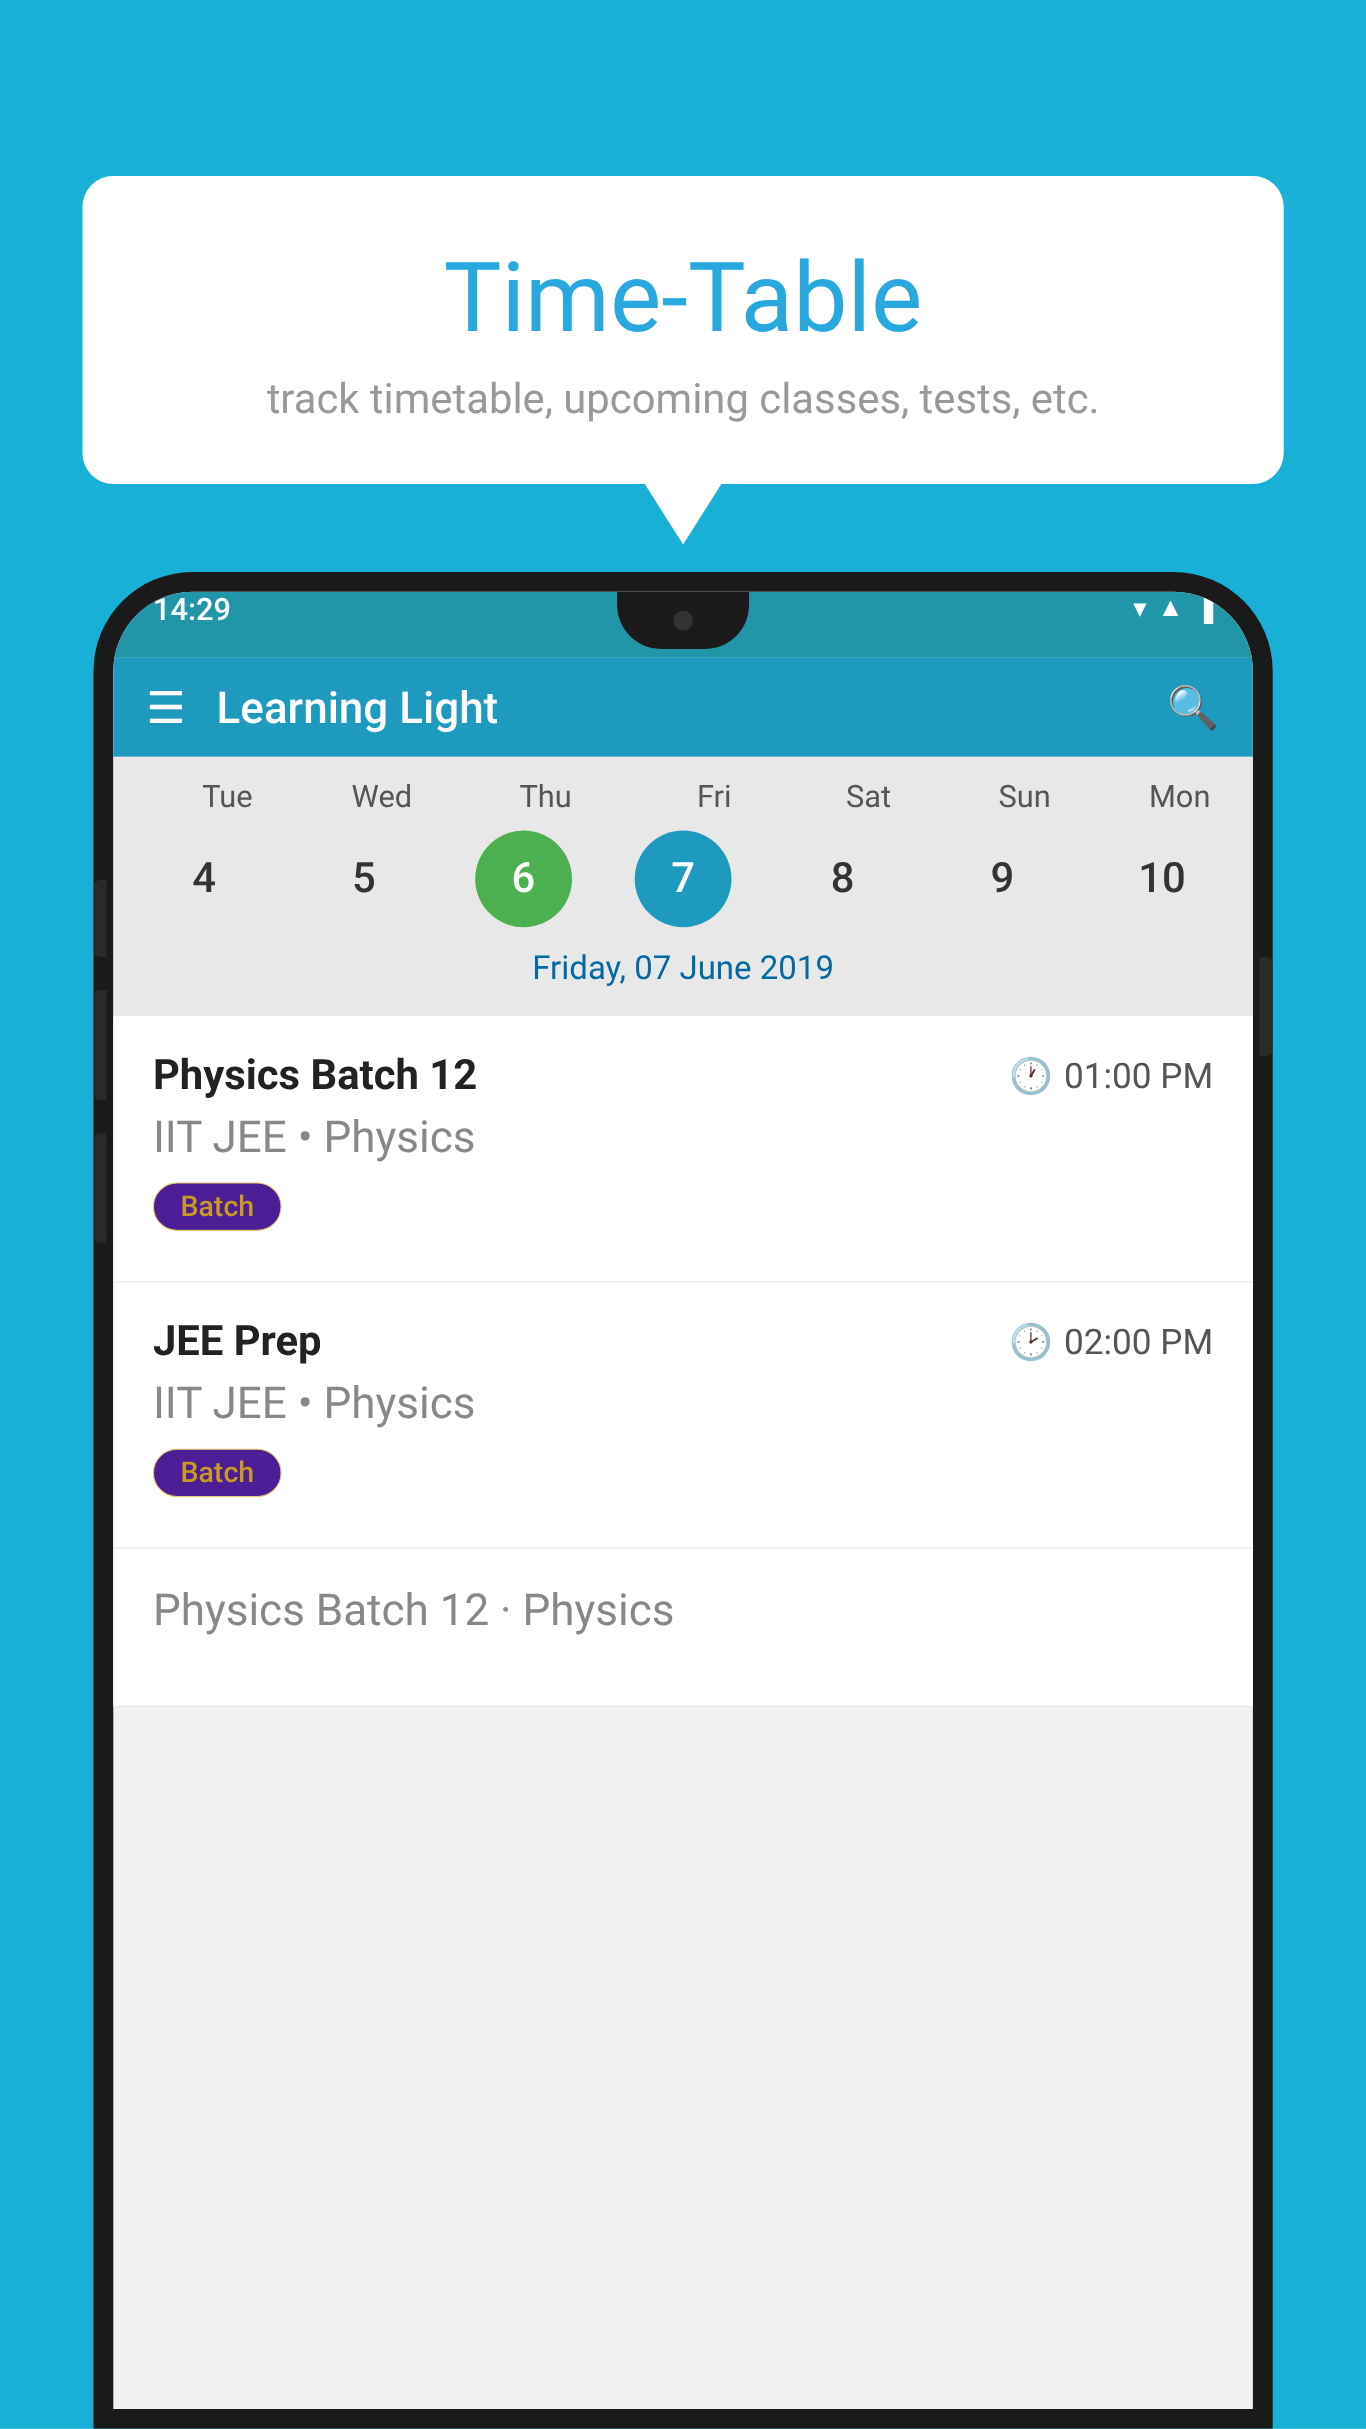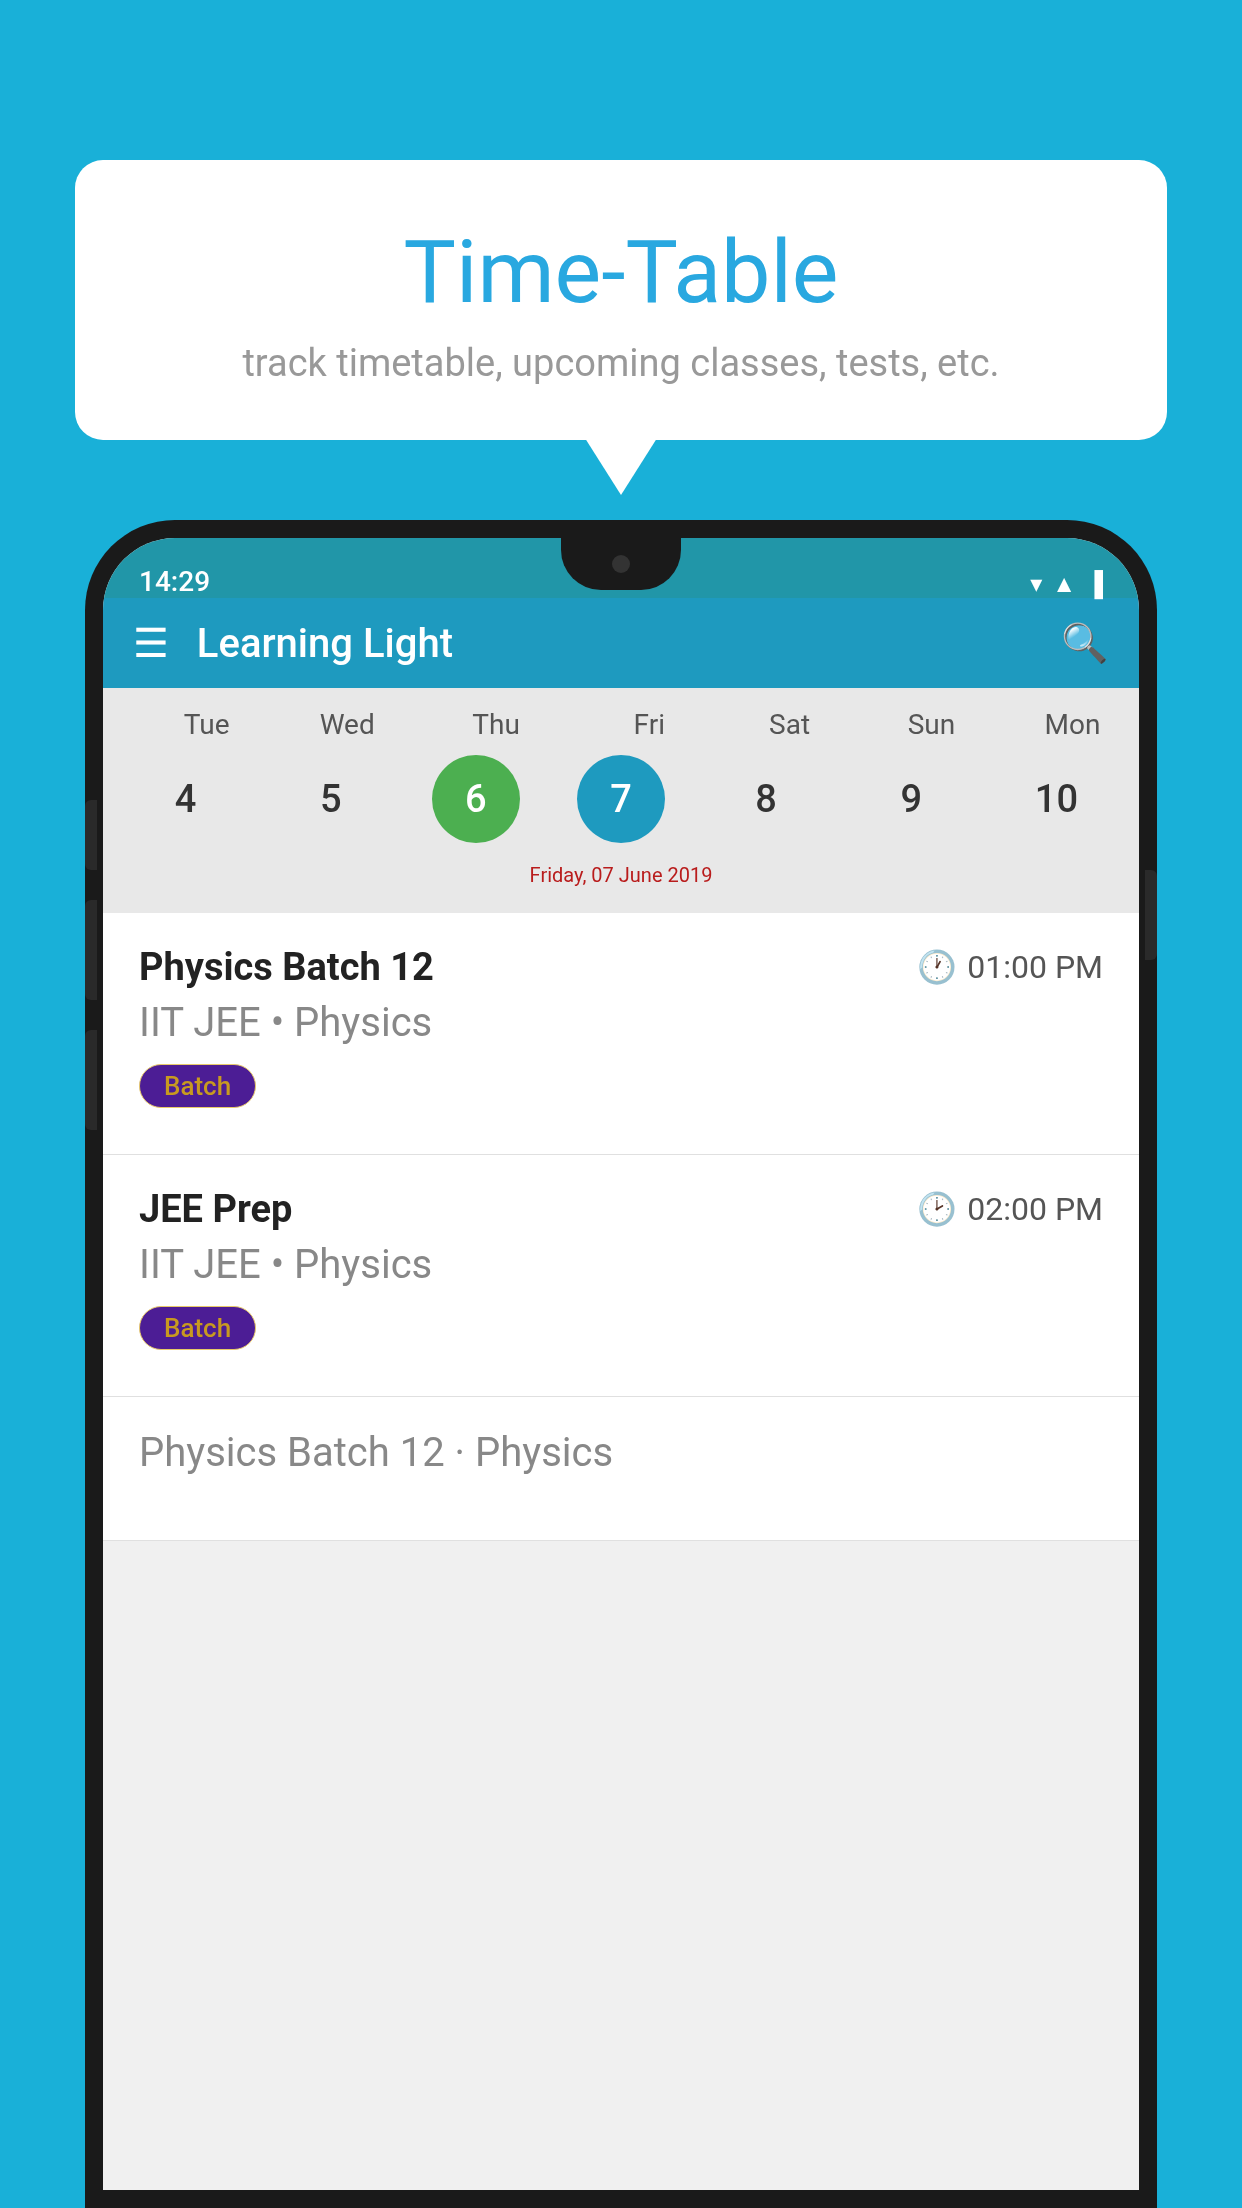--- a/index.html
+++ b/index.html
@@ -70,21 +70,21 @@
       height: 100%;
       background: #f0f0f0;
       position: relative;
     }
 
     
     .status-bar {
       background: #2196a8;
       height: 60px;
       display: flex;
-      align-items: flex-end;
+      align-items: flex-start;
       justify-content: space-between;
       padding: 0 36px;
       position: relative;
     }
 
     .status-time {
       color: white;
       font-size: 28px;
       font-weight: 500;
     }
@@ -192,22 +192,22 @@
       color: white;
     }
 
     .day-num.selected {
       background: #1e9abf;
       color: white;
     }
 
     .selected-date {
       text-align: center;
-      font-size: 20px;
-      color: #b91c1c;
+      font-size: 30px;
+      color: #0369a1;
       padding: 8px 0 16px;
       background: #e8e8e8;
     }
 
     
     .schedule-list {
       background: white;
     }
 
     .schedule-item {

